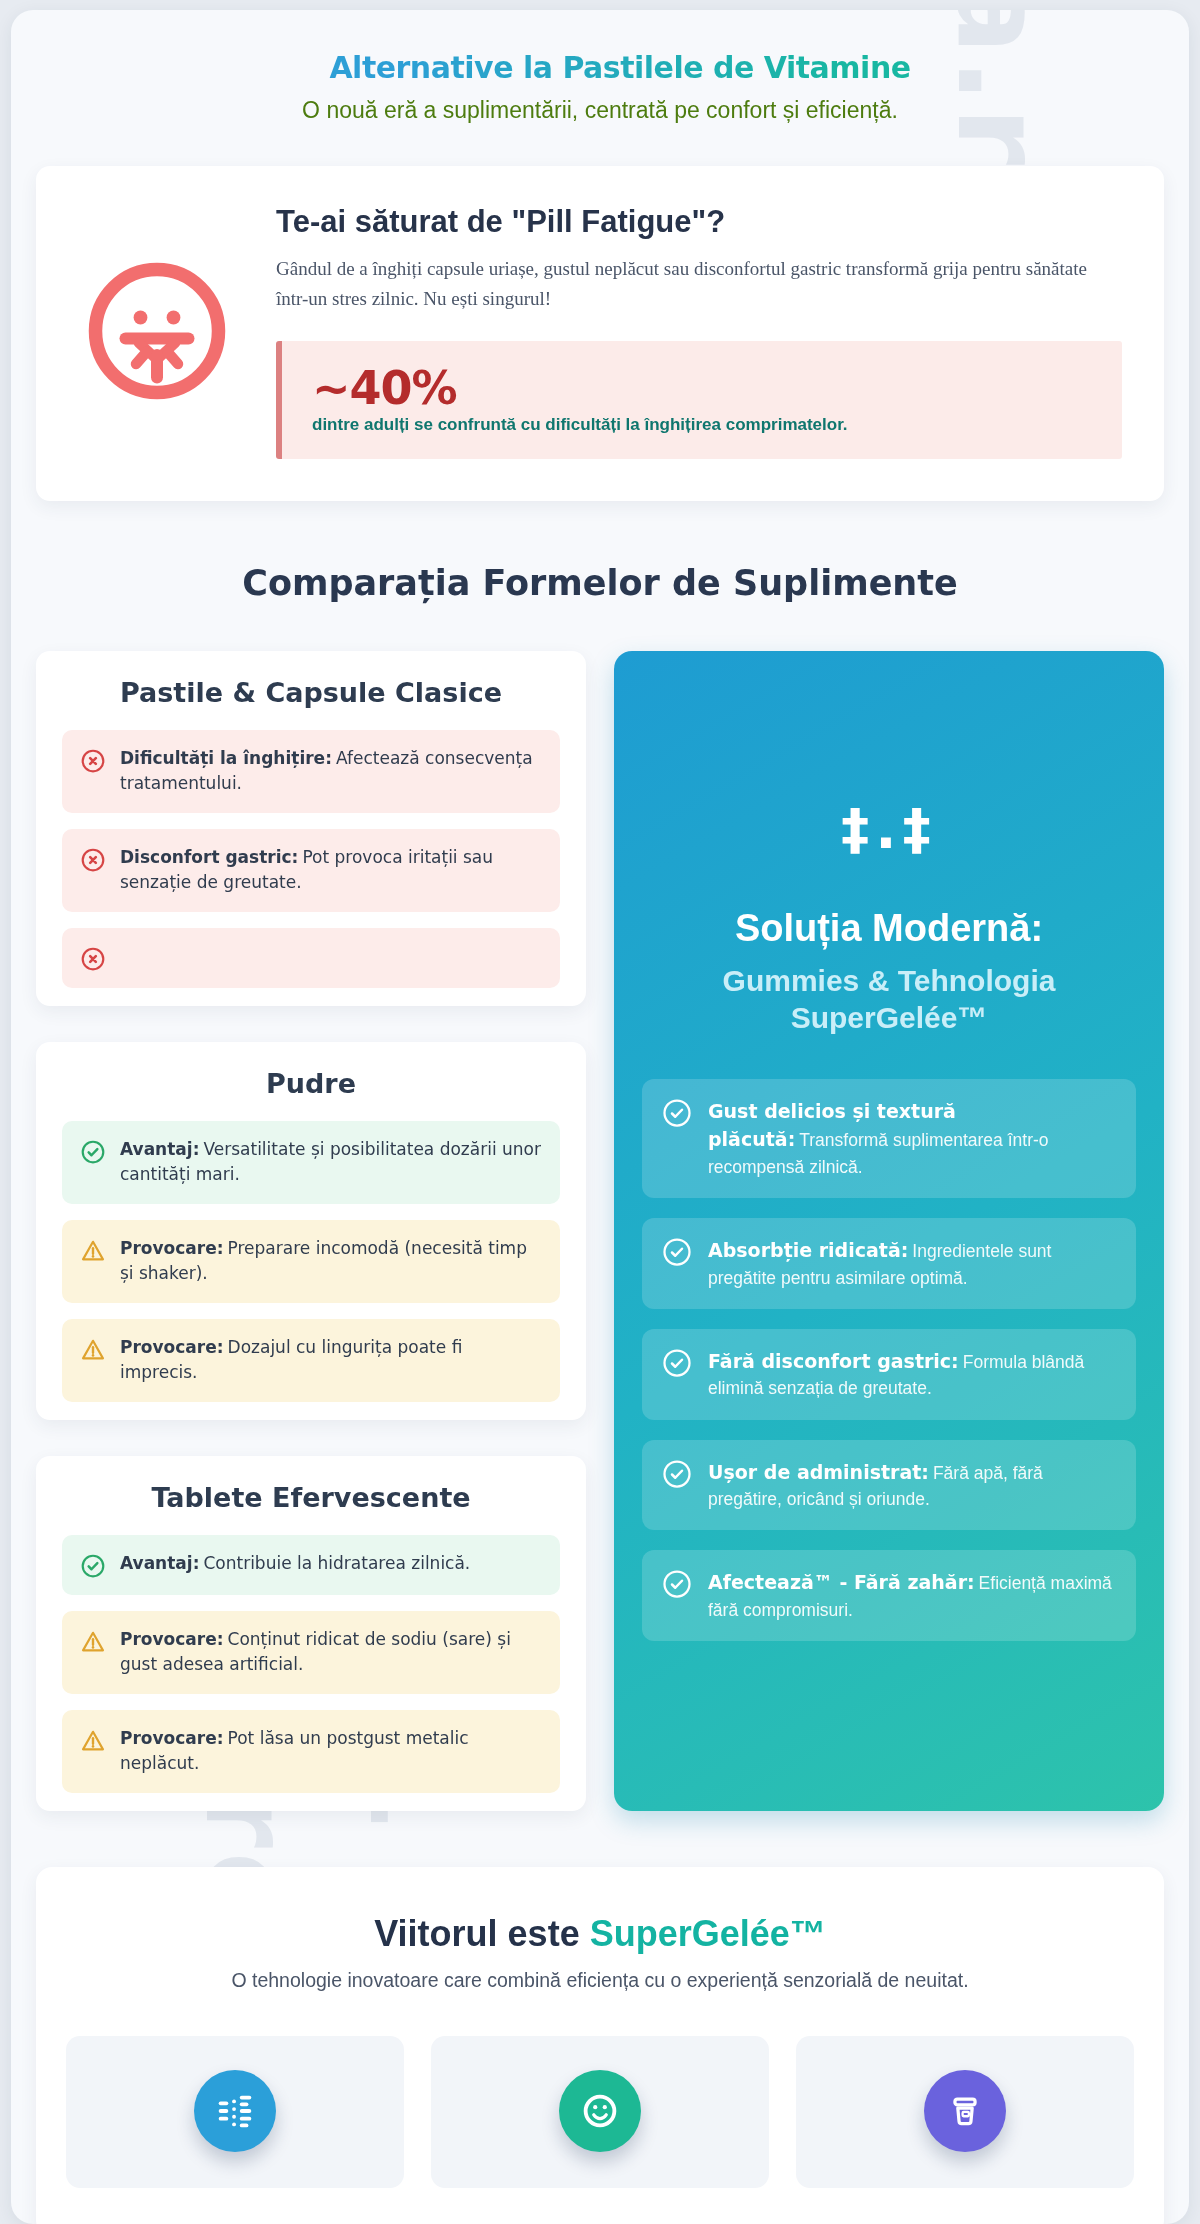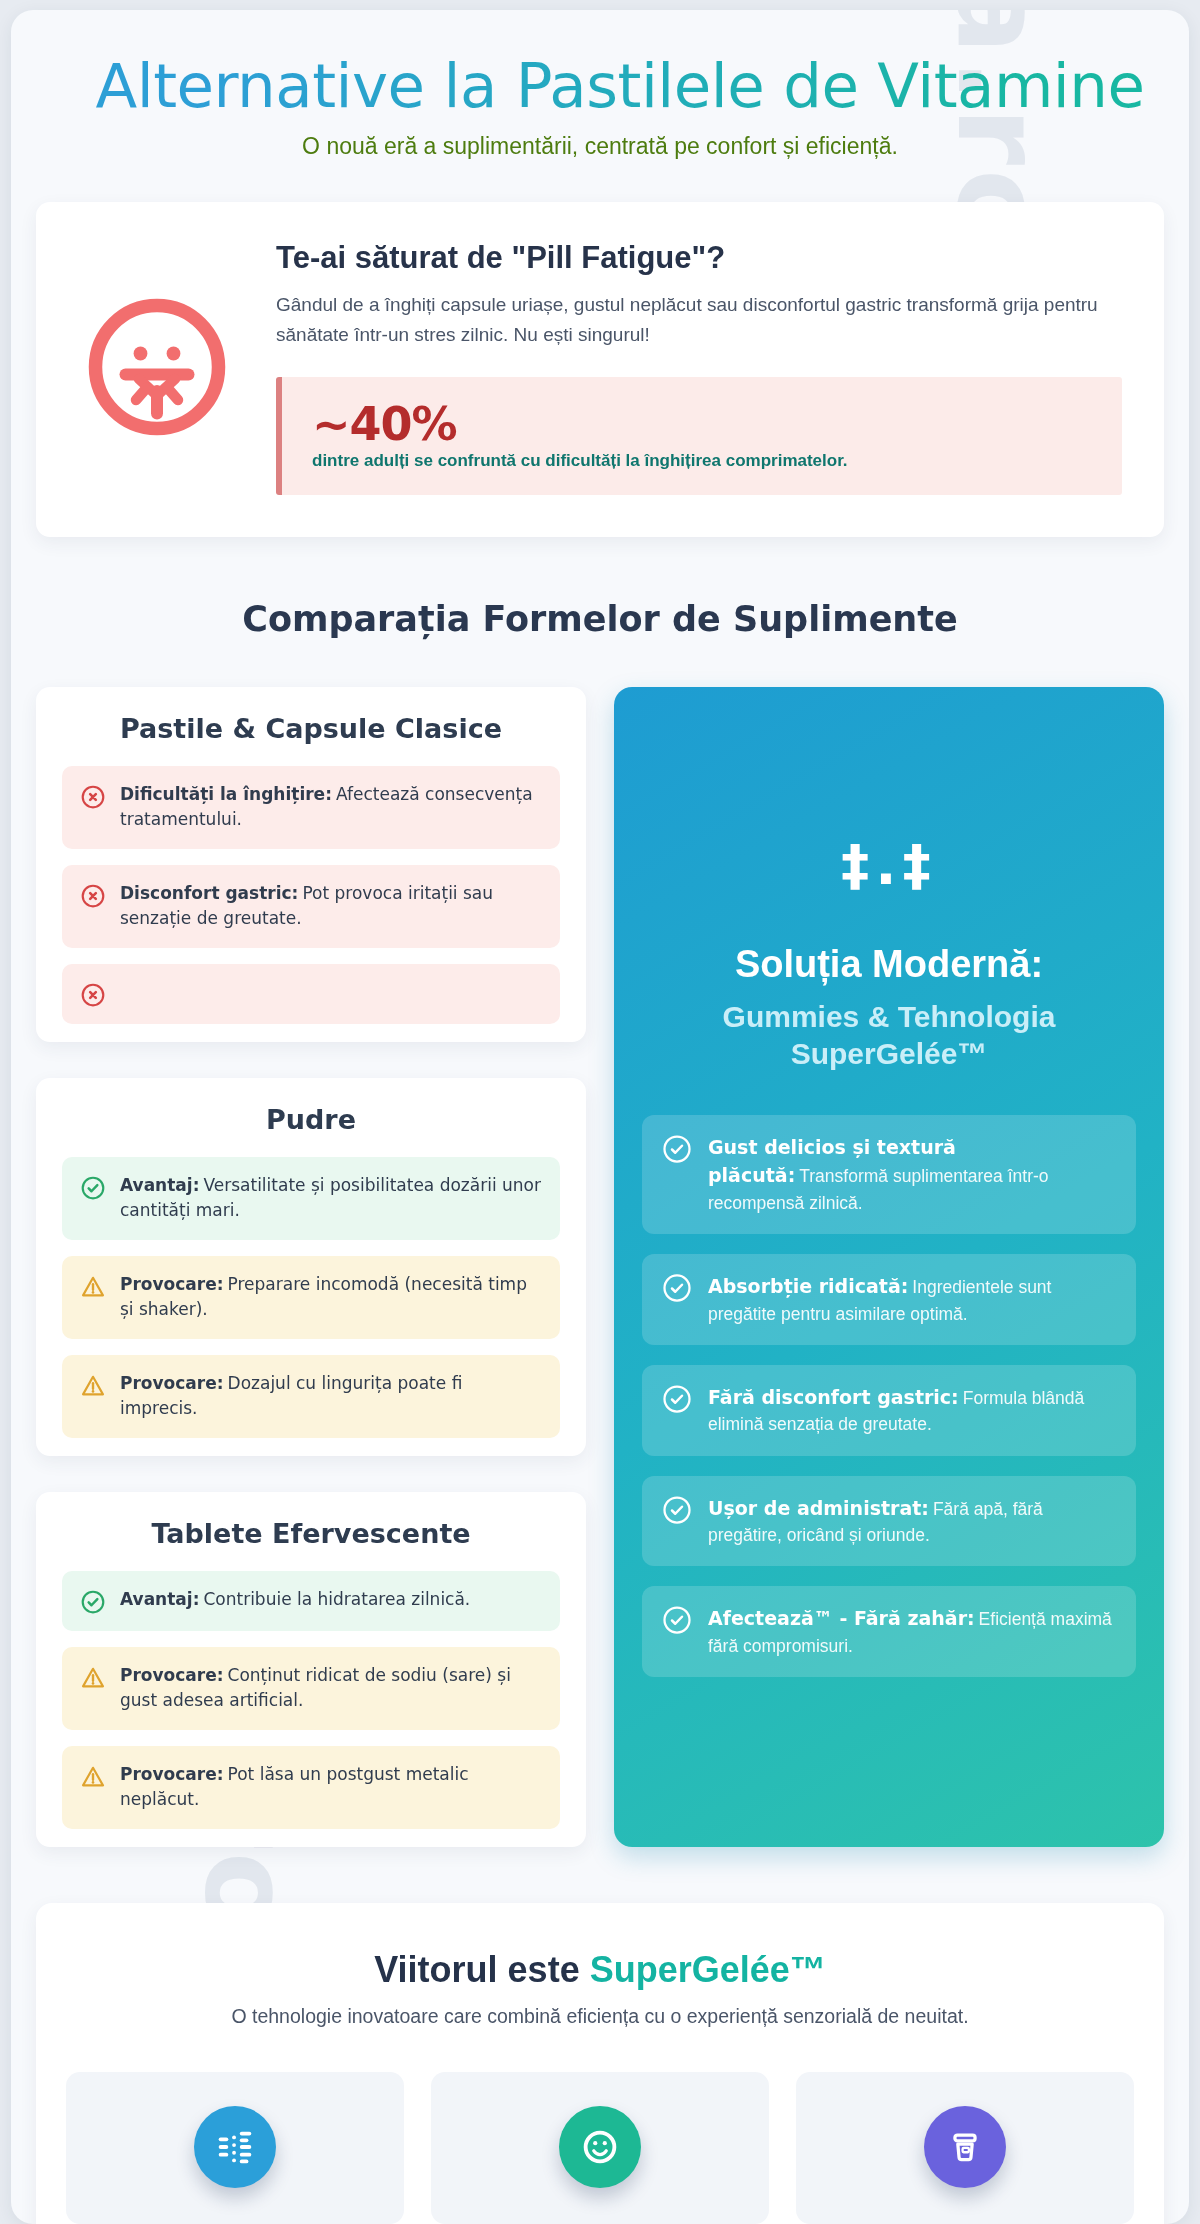--- a/index.html
+++ b/index.html
@@ -13,33 +13,33 @@
   .watermark { position:absolute; z-index:0; writing-mode:vertical-rl;
                font-family:"DejaVu Sans", sans-serif; font-weight:bold; font-size:118px;
                color:#e2e7ee; letter-spacing:4px; user-select:none; pointer-events:none; }
   #wm-top-right { left:920px; top:-505px; }
   #wm-bottom-left { left:168px; top:1500px; }
 
   .inner { position:relative; z-index:1; width:1128px; margin:0 auto; }
 
   
   .header { text-align:center; padding-top:40px; }
-  .header h1 { font-size:61px; font-weight:normal; letter-spacing:-.5px;
+  .header h1 { font-size:30px; font-weight:bold; letter-spacing:-.5px;
                background:linear-gradient(90deg,#2d9fd6 12%,#18b7a2 88%);
                -webkit-background-clip:text; background-clip:text;
                -webkit-text-fill-color:transparent; color:#18b7a2; display:inline-block;margin-left:40px; }
   .header .subtitle { margin-top:12px; font-family:"Liberation Sans", sans-serif;
                       font-size:23px; color:#4d7c0f; }
 
   
   .card { background:#fff; border-radius:14px; box-shadow:0 6px 18px rgba(40,60,90,.07); }
   .fatigue { margin-top:42px; padding:38px 42px 42px 46px; display:flex; align-items:center; gap:44px; }
   .fatigue-icon { flex:0 0 150px; height:150px; }
   .fatigue h2 { font-family:"Liberation Sans", sans-serif; font-size:31px; color:#27334a; }
-  .fatigue p { margin-top:14px; font-family:Liberation Sans, sans-serif; font-size:19px;
+  .fatigue p { margin-top:14px; font-family:Liberation Serif, serif; font-size:19px;
                line-height:1.6; color:#4a5568; max-width:860px; }
   .stat-box { margin-top:26px; background:#fcebe9; border-left:6px solid #dc8181;
               border-radius:3px; padding:20px 30px 24px; }
   .stat-value { font-size:46px; font-weight:bold; color:#b42c2c; letter-spacing:-1px; }
   .stat-caption { margin-top:0; font-family:"Liberation Sans", sans-serif;
                   font-weight:bold; font-size:17px; color:#0f766e; }
 
   
   .section-title { margin-top:62px; text-align:center; font-size:35px; font-weight:bold; color:#2a3850; }
   .compare-grid { margin-top:48px; display:grid; grid-template-columns:550px 550px; gap:28px; align-items:stretch; }

